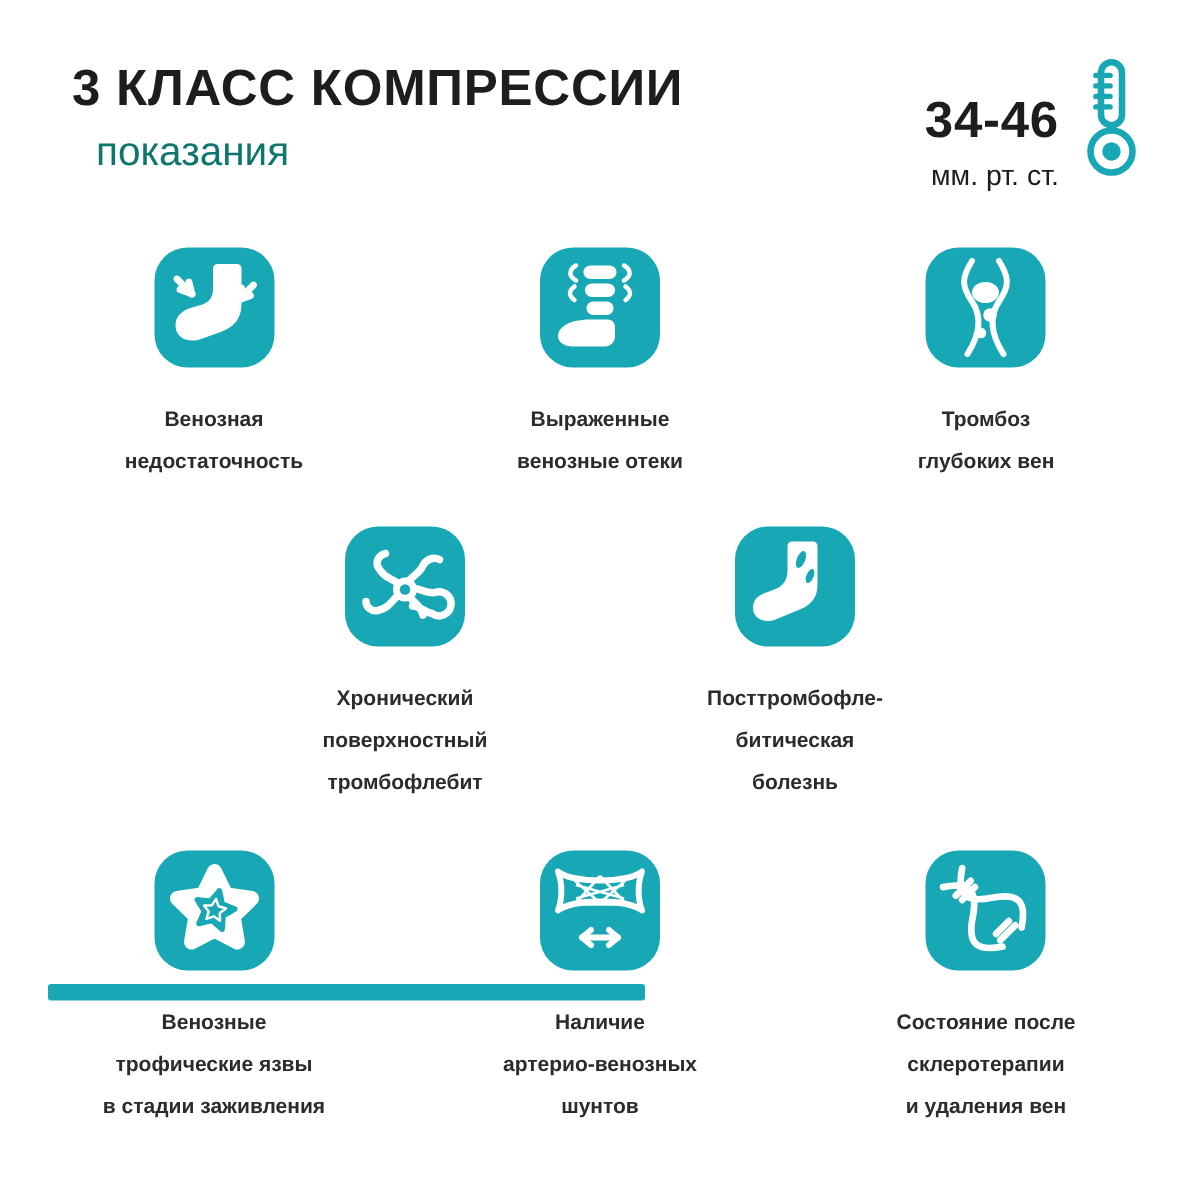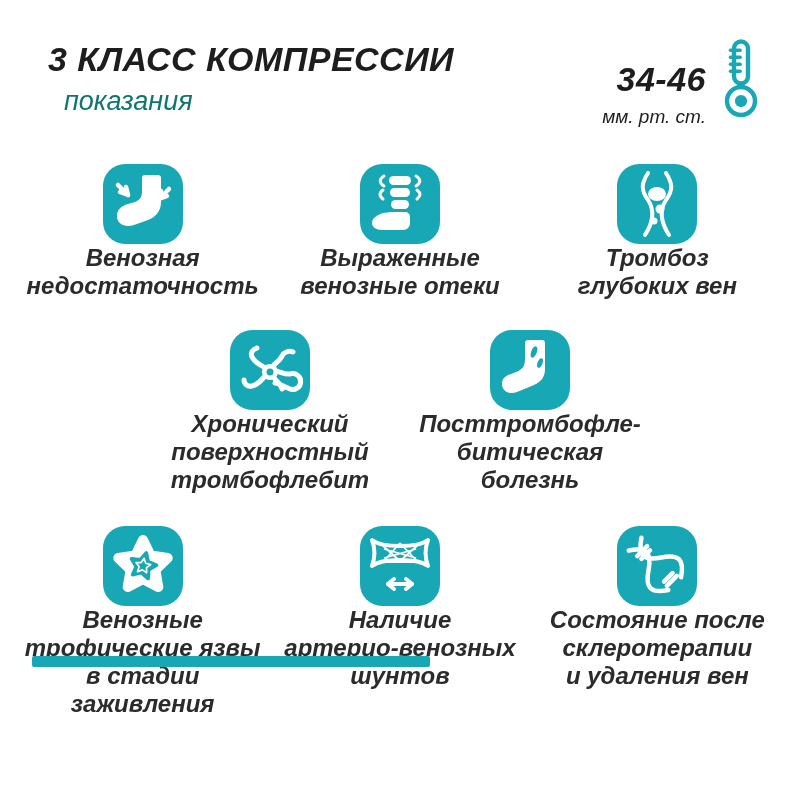--- a/index.html
+++ b/index.html
@@ -1,21 +1,21 @@
 <!DOCTYPE html>
 <html><head>
 <meta charset="utf-8">
 <style>
   html,body{margin:0;padding:0;}
   body{
     width:800px;height:800px;background:#ffffff;
     font-family:"Liberation Sans", sans-serif;
     color:#1d1d1d;overflow:hidden;position:relative;
   }
-  .page{position:relative;width:800px;height:670px;font-style:italic;}
+  .page{position:relative;width:800px;height:670px;}
 
   
   .header{display:flex;justify-content:space-between;align-items:flex-start;
           padding:40px 38px 0 48px;}
   .title{font-size:34px;font-weight:700;letter-spacing:.5px;color:#1d1d1d;line-height:38px;}
   .subtitle{font-size:27px;font-weight:400;color:#0f766e;margin-top:8px;margin-left:16px;}
   .pressure{display:flex;align-items:flex-end;gap:14px;}
   .pressure-text{text-align:right;}
   .pressure-value{font-size:34px;font-weight:700;line-height:38px;letter-spacing:.5px;}
   .pressure-units{font-size:19px;font-weight:400;margin-top:8px;}
@@ -24,21 +24,21 @@
   
   .row{display:flex;padding:0 14px;}
   .row-1{margin-top:36px;}
   .row-2{margin-top:30px;justify-content:center;padding-left:14px;}
   .row-3{margin-top:32px;}
   .cell{flex:1;display:flex;flex-direction:column;align-items:center;}
   .row-2 .cell{flex:0 0 260px;}
   .icon-tile{width:80px;height:80px;border-radius:22px;background:#18A7B4;
              display:flex;align-items:center;justify-content:center;}
   .icon-tile svg{display:block;}
-  .item-label{font-size:24px;font-weight:700;line-height:28px;
+  .item-label{margin-top:20px;font-size:14px;font-weight:700;line-height:28px;
               color:#2b2b2b;text-align:center;white-space:pre-line;}
 
   
   .footer-bar{position:absolute;left:32px;bottom:3px;width:398px;height:11px;
               background:#18A7B4;border-radius:2px;}
 </style>
 </head>
 <body>
 
 <div class="page">

